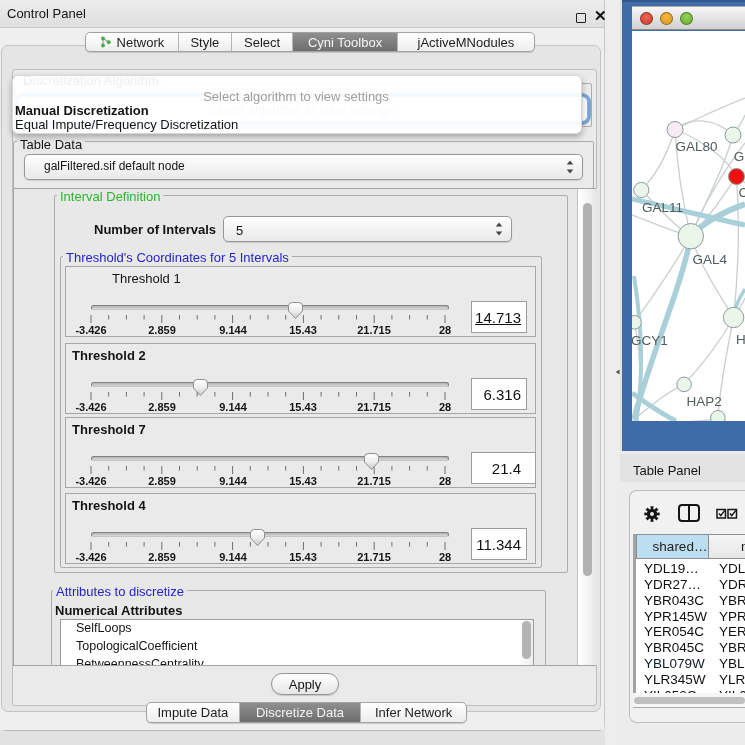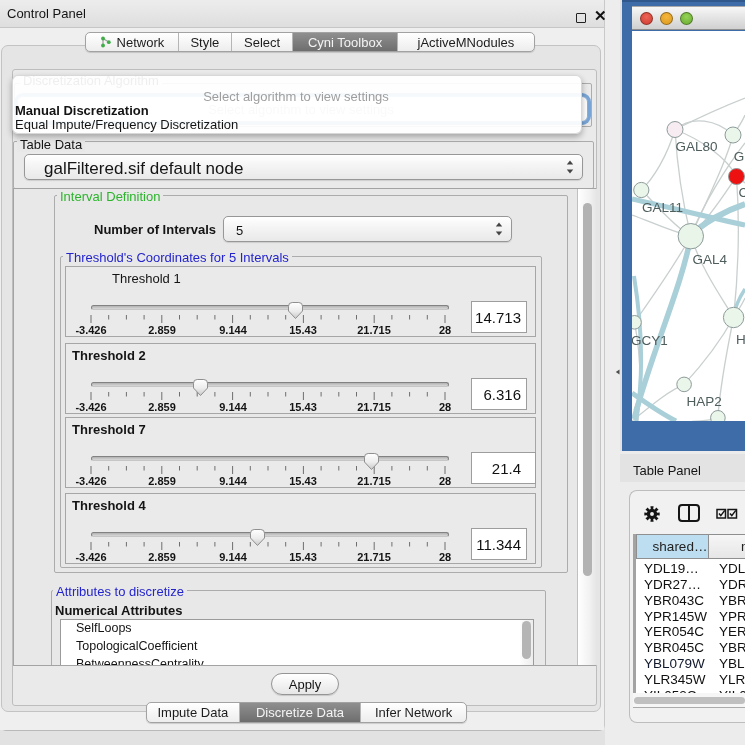--- a/index.html
+++ b/index.html
@@ -42,21 +42,21 @@
 <div class="tab tabsel" style="width:105px;">Cyni Toolbox</div>
 <div class="tab" style="width:138px;">jActiveMNodules</div>
 </div>
 <div class="group" style="left:14px;top:83px;width:576px;height:42px;"></div>
 <div class="txt" style="left:20px;top:73px;font-size:13px;background:#eaeaea;padding:0 3px;">Discretization Algorithm</div>
 <div class="abs" style="left:17px;top:96px;width:569px;height:24px;border-radius:6px;background:#fff;border:1px solid #8ab0dd;box-shadow:0 0 0 3px #79a5d6;"></div>
 <div class="txt" style="left:301px;top:101.5px;transform:translateX(-50%);font-size:13px;color:#ababab;">Select algorithm to view settings</div>
 <div class="group" style="left:13px;top:141px;width:579px;height:46px;"></div>
 <div class="txt" style="left:17px;top:137px;font-size:13px;background:#e8e8e8;padding:0 3px;">Table Data</div>
 <div class="combo" style="left:24px;top:154px;width:557px;height:24px;"></div>
-<div class="txt" style="left:44px;top:159px;font-size:17px;">galFiltered.sif default node</div>
+<div class="txt" style="left:44px;top:159px;font-size:12px;">galFiltered.sif default node</div>
 <svg class="abs" style="left:566px;top:160px;" width="8" height="14" viewBox="0 0 8 14">
       <path d="M4,0.5 L7.2,4.5 L0.8,4.5 Z" fill="#444"></path>
       <path d="M4,13.5 L0.8,9.5 L7.2,9.5 Z" fill="#444"></path>
     </svg>
 <div class="abs" style="left:13px;top:188px;width:583px;height:478px;border:1px solid #a3a3a3;box-sizing:border-box;background:#e8e8e8;overflow:hidden;">
       <div class="abs" style="left:-13px;top:-188px;width:745px;height:745px;">
 <div class="group" style="left:53px;top:194px;width:512px;height:376px;"></div>
 <div class="gtitle" style="left:56px;top:188px;color:#2db42d;background:#e8e8e8;">Interval Definition</div>
 <div class="txt" style="left:93px;top:221px;width:119px;text-align:right;font-size:13px;font-weight:bold;">Number of Intervals</div>
 <div class="combo" style="left:222px;top:215px;width:287px;height:24px;"></div>
@@ -102,21 +102,21 @@
 <svg class="abs" style="left:286.1px;top:299.5px;" width="17" height="19" viewBox="0 0 17 19">
           <defs>
             <linearGradient id="thg" x1="0" y1="0" x2="0" y2="1">
               <stop offset="0" stop-color="#ffffff"></stop>
               <stop offset="0.55" stop-color="#ececec"></stop>
               <stop offset="1" stop-color="#c9c9c9"></stop>
             </linearGradient>
           </defs>
           <path d="M1.5,5.2 Q1.5,1.5 5.2,1.5 L11.8,1.5 Q15.5,1.5 15.5,5.2 L15.5,10 L8.5,17.5 L1.5,10 Z" fill="url(#thg)" stroke="#8f8f8f" stroke-width="1"></path>
         </svg>
-<div class="vbox" style="left:470px;top:300px;width:49px;height:30px;padding-right:5px;">14.713</div>
+<div class="vbox" style="left:470px;top:300px;width:49px;height:30px;padding-right:5px;text-decoration:underline;">14.713</div>
 <div class="abs" style="left:64px;top:342px;width:471px;height:71px;background:#eaeaea;border:1px solid #a6a6a6;box-sizing:border-box;"></div>
 <div class="txt" style="left:71px;top:347px;font-size:13px;font-weight:bold;">Threshold 2</div>
 <div class="abs" style="left:90px;top:381px;width:356px;height:3px;border-radius:2.5px;background:linear-gradient(#b2b2b2,#d8d8d8);border:1px solid #828282;border-bottom-color:#c6c6c6;"></div>
 <svg class="abs" style="left:84px;top:391px;" width="368" height="9" viewBox="0 0 368 9">
           <line x1="6.0" y1="0" x2="6.0" y2="8" stroke="#6e6e6e" stroke-width="1"></line>
           <line x1="23.7" y1="0" x2="23.7" y2="4.5" stroke="#6e6e6e" stroke-width="1"></line>
           <line x1="41.4" y1="0" x2="41.4" y2="4.5" stroke="#6e6e6e" stroke-width="1"></line>
           <line x1="59.1" y1="0" x2="59.1" y2="4.5" stroke="#6e6e6e" stroke-width="1"></line>
           <line x1="76.8" y1="0" x2="76.8" y2="8" stroke="#6e6e6e" stroke-width="1"></line>
           <line x1="94.5" y1="0" x2="94.5" y2="4.5" stroke="#6e6e6e" stroke-width="1"></line>

